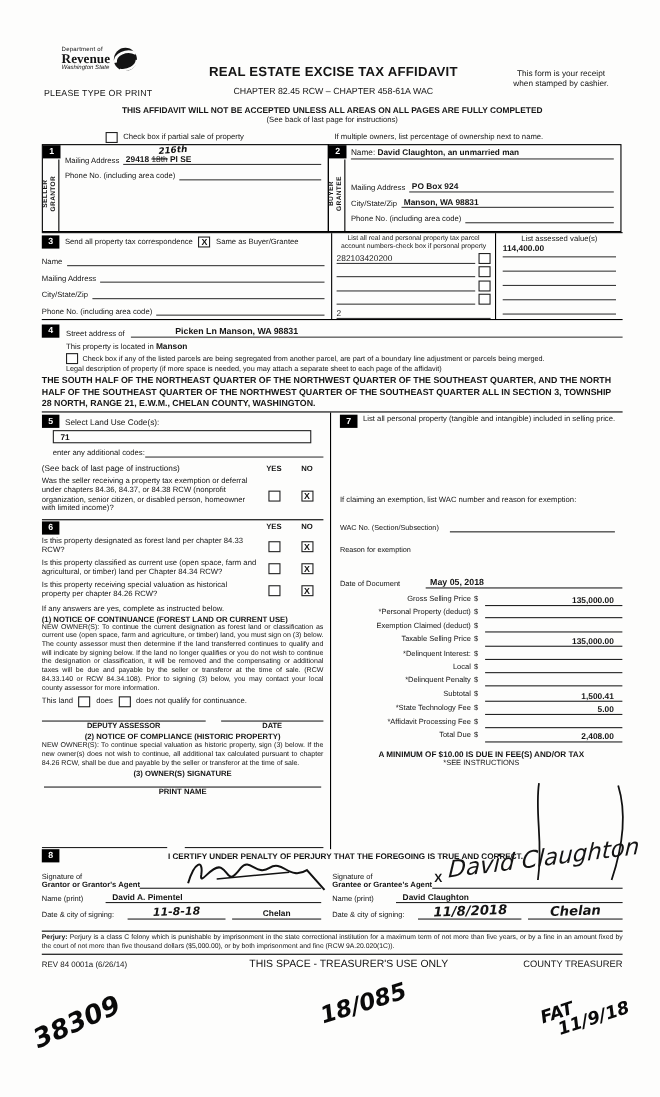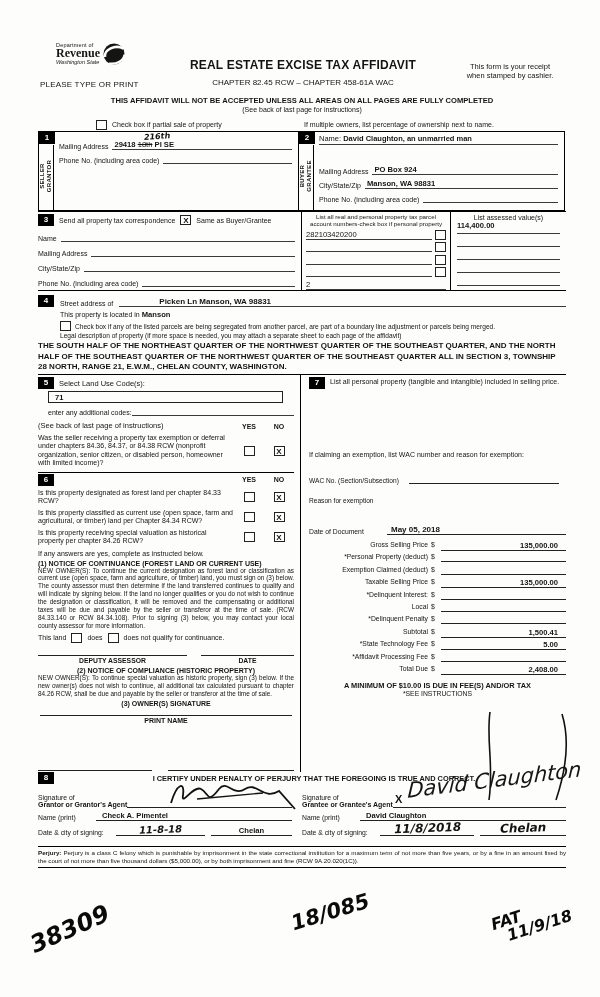--- a/index.html
+++ b/index.html
@@ -506,21 +506,21 @@
           </div>
           <div class="scrib">
             <svg class="sigpath" width="130" height="32" viewBox="0 0 130 32">
               <path d="M4 24 C 10 4, 18 2, 16 16 C 14 28, 26 6, 34 10 C 42 14, 40 26, 52 10 C 60 0, 66 18, 78 10 C 90 2, 96 22, 112 12 L 128 30" stroke="#111" stroke-width="1.8" fill="none"></path>
               <path d="M30 20 L 96 14" stroke="#111" stroke-width="1.4" fill="none"></path>
             </svg>
           </div>
         </div>
         <div class="n8row">
           <span class="lab">Name (print)</span>
-          <span class="val">Check A. Pimentel</span>
+          <span class="val">David A. Pimentel</span>
         </div>
         <div class="d8row">
           <span class="lab">Date &amp; city of signing:</span>
           <span class="v1"><span class="hd-date hand">11-8-18</span></span>
           <span class="v2 bold" style="font-size:7.6px">Chelan</span>
         </div>
       </div>
       <div class="s8col" style="padding-right:0">
         <div class="sigrow">
           <div class="sig-labels">
@@ -542,20 +542,25 @@
           <span class="v2"><span class="hd-date hand" style="font-size:12px">Chelan</span></span>
         </div>
       </div>
     </div>
   </div>
 
   <div class="perjury">
     <b>Perjury:</b>
     <span>Perjury is a class C felony which is punishable by imprisonment in the state correctional institution for a maximum term of not more than five years, or by a fine in an amount fixed by the court of not more than five thousand dollars ($5,000.00), or by both imprisonment and fine (RCW 9A.20.020(1C)).</span>
   </div>
+  <div class="brow">
+    <span class="rev">REV 84 0001a (6/26/14)</span>
+    <span class="tre">THIS SPACE - TREASURER'S USE ONLY</span>
+    <span class="cty">COUNTY TREASURER</span>
+  </div>
 </div>
 
 <div class="stamp stamp-left">38309</div>
 <div class="stamp stamp-center">18/085</div>
 <div class="stamp stamp-right">
   <div>FAT</div>
   <div class="l2">11/9/18</div>
 </div>
 
 </body></html>

